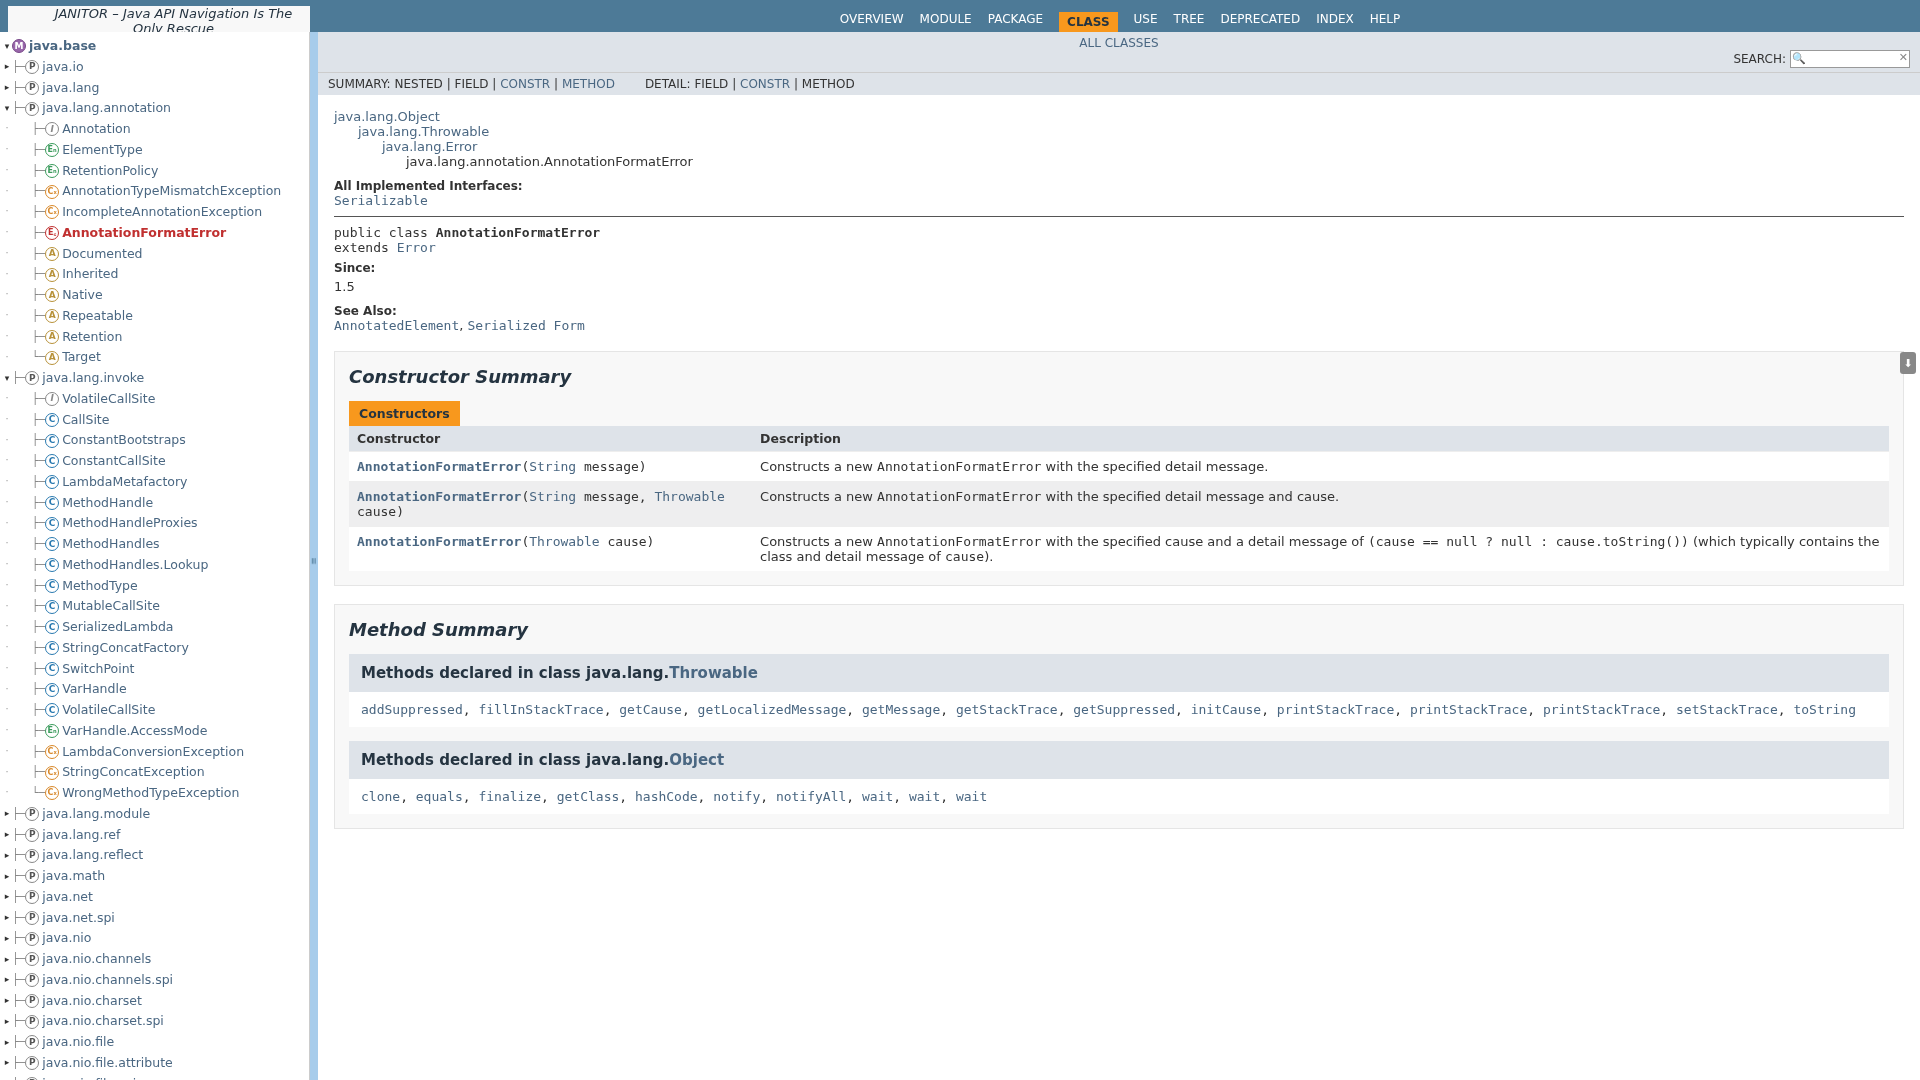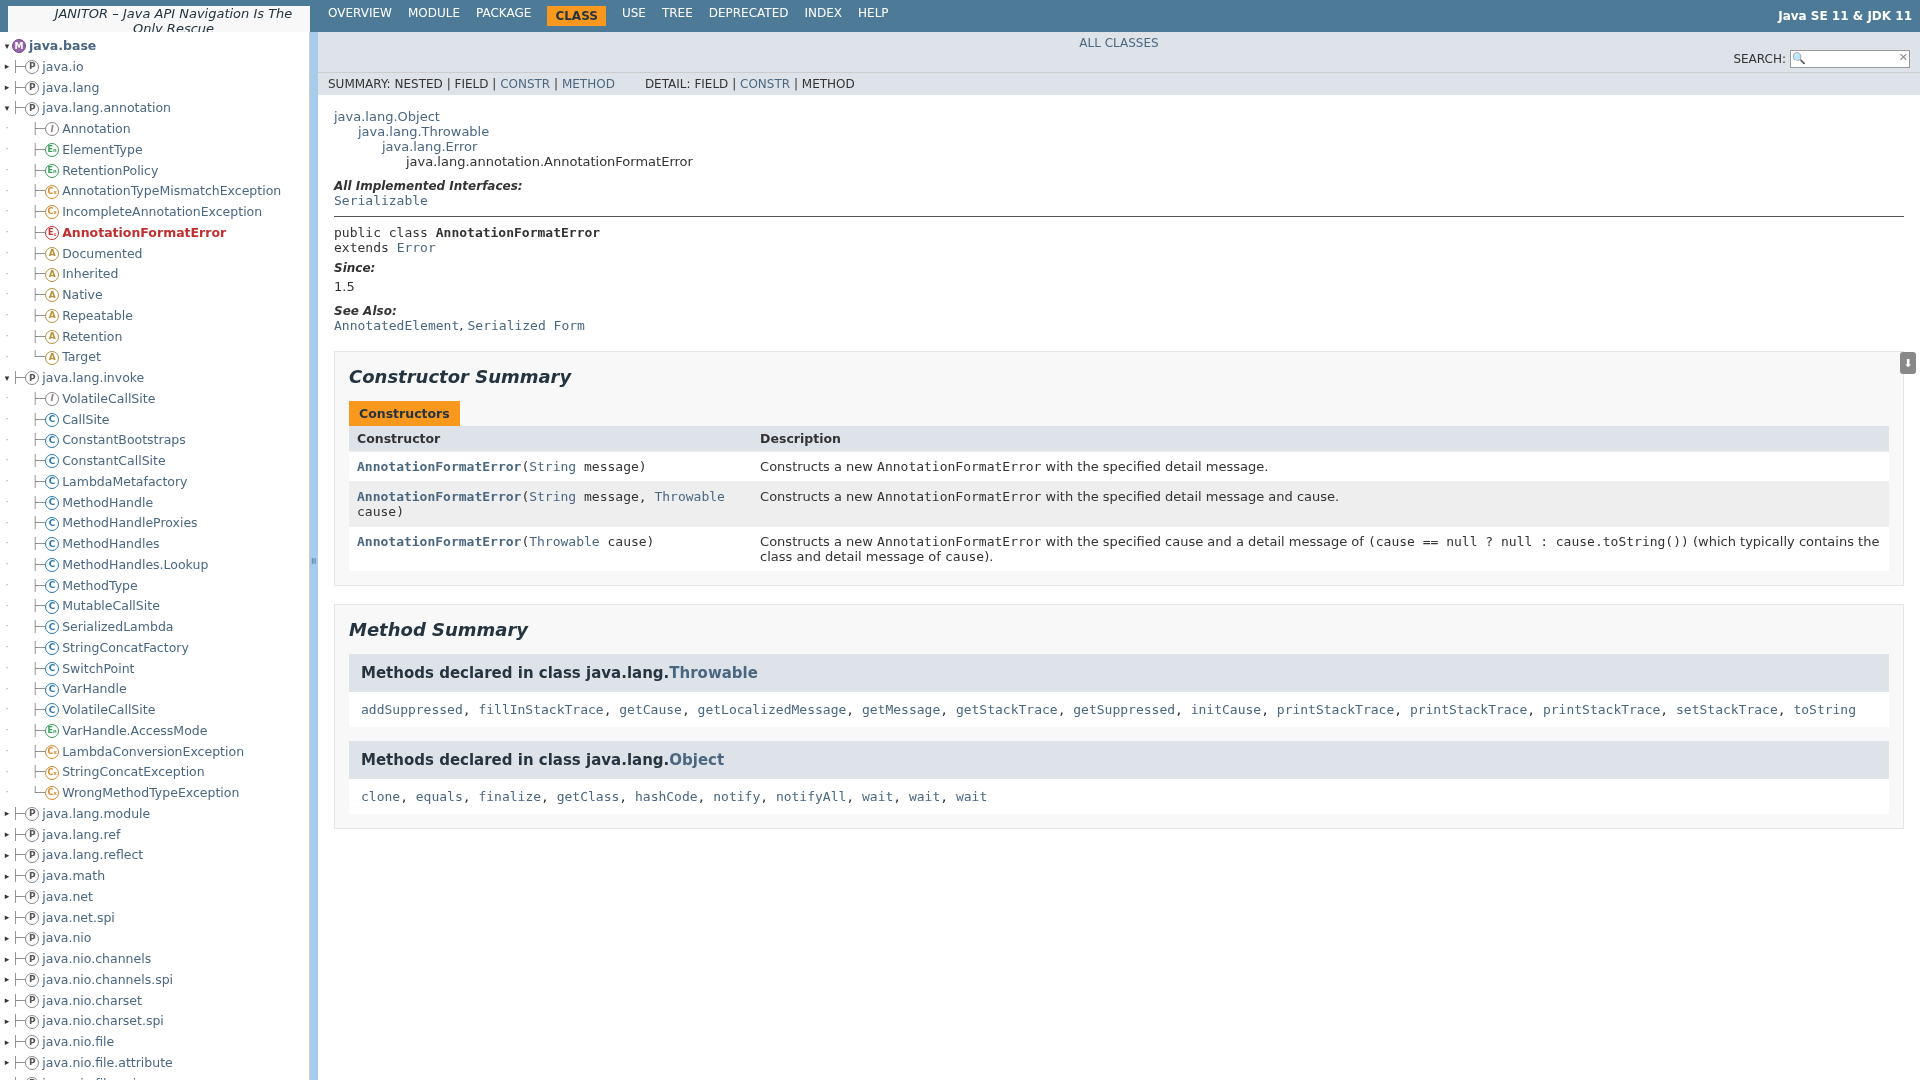--- a/index.html
+++ b/index.html
@@ -1,17 +1,17 @@
 <!DOCTYPE html>
 <html><head>
 <meta charset="utf-8">
 <style>
 * { margin: 0; padding: 0; box-sizing: border-box; }
 body { font-family: "DejaVu Sans", Arial, sans-serif; font-size: 13px; color: #333; overflow: hidden; }
-.header-bar { background: #4D7A97; color: #fff; height: 32px; display: flex; align-items: center; padding: 12px 8px; }
+.header-bar { background: #4D7A97; color: #fff; height: 32px; display: flex; align-items: center; padding: 12px 8px; flex-direction: column; }
 .header-title { font-style: italic; font-size: 13px; padding-right: 12px; position: absolute; left: 8px; top: 6px; width: 302px; text-align: center; color: #253441; background: #F8F8F8; padding-left: 41px; }
 .nav-tabs { display: flex; gap: 16px; margin-left: 320px; }
 .nav-tab { color: #fff; font-size: 12px; cursor: pointer; }
 .nav-tab.active { background: #F8981D; color: #253441; padding: 3px 8px; font-weight: bold; }
 .header-right { margin-left: auto; font-weight: bold; font-size: 12px; }
 .layout { display: flex; height: calc(100vh - 32px); }
 .sidebar { width: 310px; border-right: 1px solid #ccc; overflow-y: scroll; background: #fff; font-size: 12.5px; line-height: 1.5; padding: 4px 2px; position: relative; }
 .splitter { width: 8px; background: #A7CCEB; cursor: col-resize; position: relative; }
 .splitter::after { content: "≡"; position: absolute; top: 50%; left: 0; font-size: 9px; color: #4D7A97; transform: rotate(90deg); }
 .content { flex: 1; overflow-y: scroll; background: #fff; }
@@ -37,21 +37,21 @@
 .search-input { width: 120px; height: 18px; font-size: 11px; border: 1px solid #999; padding: 0 16px; background: #fff; }
 .search-wrap { position: relative; }
 .search-mag { position: absolute; left: 2px; top: 2px; font-size: 11px; color: #4A6782; }
 .search-x { position: absolute; right: 2px; top: 1px; font-size: 11px; color: #888; cursor: pointer; }
 .summary-bar { background: #dee3e9; padding: 4px 10px; font-size: 12px; display: flex; gap: 30px; }
 .summary-bar a { color: #4A6782; text-decoration: none; }
 .doc-body { padding: 10px 16px; }
 .hierarchy { margin: 4px 0 10px 0; font-size: 13px; }
 .hierarchy div { color: #4A6782; }
 .hier-leaf { color: #333 !important; }
-.label-sm { font-size: 12px; font-weight: bold; margin-top: 6px; font-style: italic; }
+.label-sm { font-size: 12px; font-weight: bold; margin-top: 6px; }
 .mono { font-family: "DejaVu Sans Mono", monospace; font-size: 13px; }
 a.link { color: #4A6782; text-decoration: none; }
 hr.decl { border: none; border-top: 1px solid #555; margin: 8px 0; }
 .since-val { margin: 4px 0 10px 0; }
 .section-block { background: #f8f8f8; border: 1px solid #e5e5e5; margin: 18px 0; padding: 14px; }
 .section-title { font-size: 18px; font-weight: bold; font-style: italic; margin-bottom: 14px; color: #253441; }
 .tab-caption { background: #F8981D; color: #253441; font-weight: bold; font-size: 12.5px; padding: 5px 10px; display: inline-block; }
 .ctor-table { width: 100%; border-collapse: collapse; background: #fff; font-size: 13px; }
 .ctor-table th { background: #dee3e9; text-align: left; padding: 5px 8px; font-size: 12.5px; font-weight: bold; }
 .ctor-table td { padding: 7px 8px; vertical-align: top; border-top: 1px solid #eee; }

